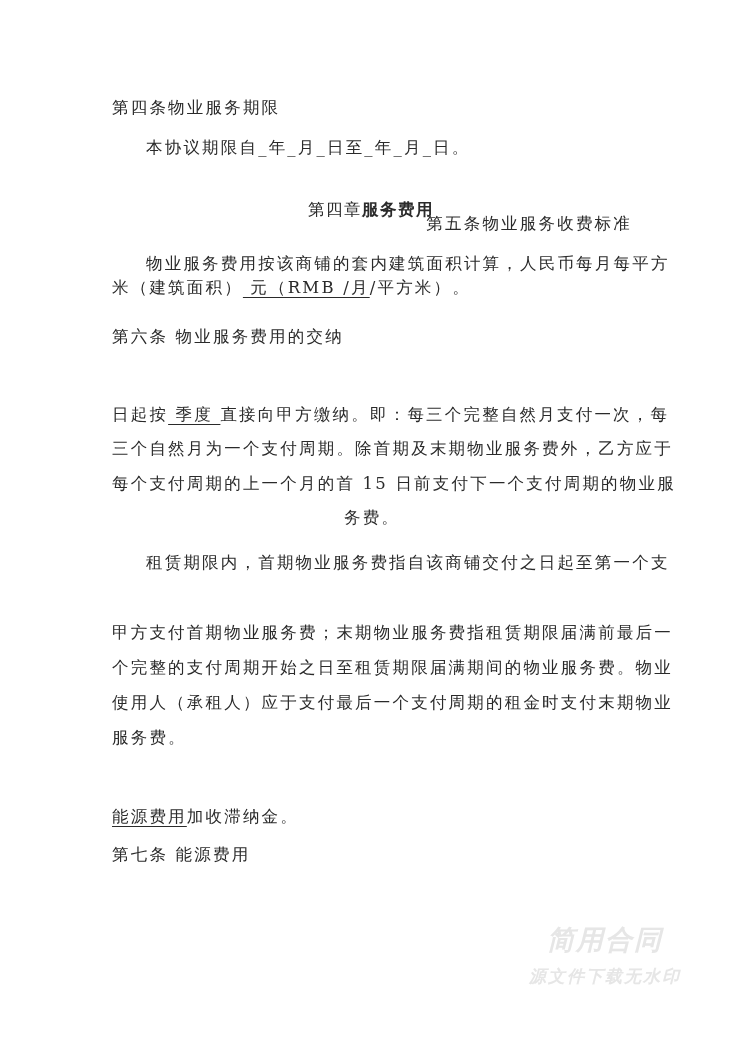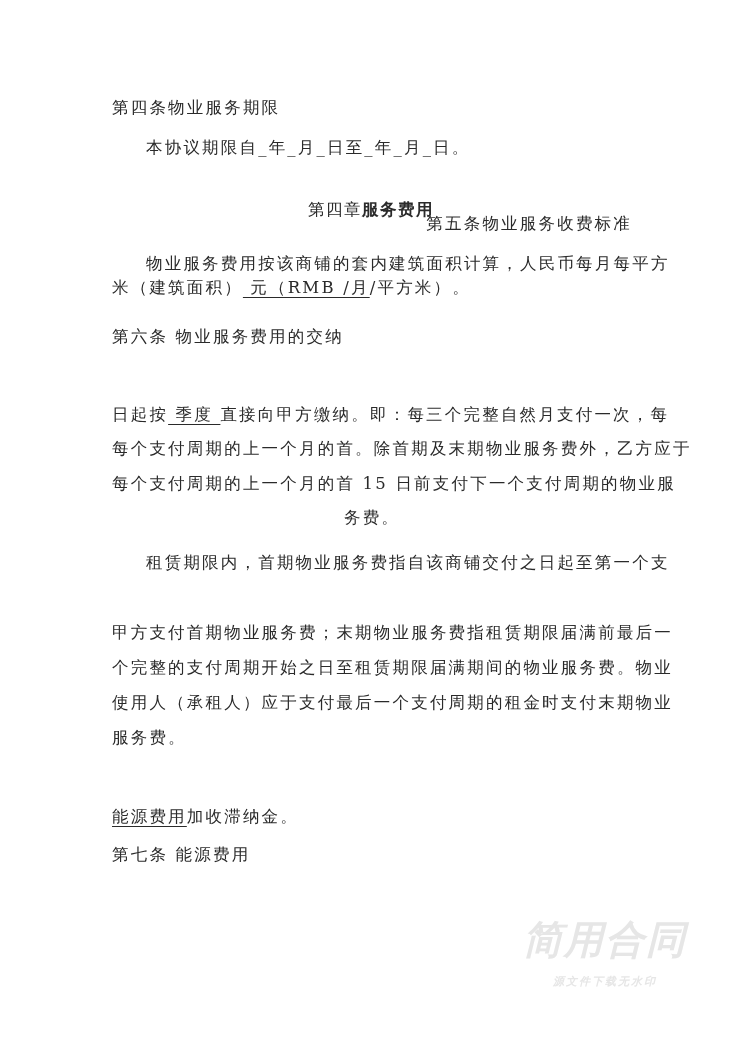--- a/index.html
+++ b/index.html
@@ -8,22 +8,22 @@
   .page { position: absolute; left: 0; top: 0; width: 724px; height: 1049px; background: #fff; }
   .line { position: absolute; left: 112px; width: 520px; font-size: 16.5px; line-height: 20px;
           white-space: nowrap; letter-spacing: 2.2px; }
   .indent { left: 146px; }
   .center { left: 0; width: 742px; text-align: center; letter-spacing: 1.5px; }
   .bold { font-weight: bold; font-family: "DejaVu Sans", "Liberation Sans", sans-serif; }
   .ul { text-decoration: underline; text-underline-offset: 4px; text-decoration-thickness: 1px; }
   .watermark { position: absolute; left: 510px; top: 918px; width: 190px; text-align: center;
                color: #e6e6e6; font-family: "DejaVu Sans", "Liberation Sans", sans-serif;
                font-style: italic; font-weight: bold; }
-  .wm-title { font-size: 39px; letter-spacing: 2px; line-height: 44px; }
-  .wm-sub { font-size: 11px; letter-spacing: 2px; line-height: 24px; margin-top: 8px; }
+  .wm-title { font-size: 27px; letter-spacing: 2px; line-height: 44px; }
+  .wm-sub { font-size: 17px; letter-spacing: 2px; line-height: 24px; margin-top: 2px; }
 </style>
 </head>
 <body>
 
 <div class="page">
 
   <div class="line" style="top:98px;">第四条物业服务期限</div>
   <div class="line indent" style="top:138px;">本协议期限自_年_月_日至_年_月_日。</div>
 
   <div class="line center" style="top:164px;margin-top:36px;">
@@ -34,21 +34,21 @@
   <div class="line indent" style="top:254px;">物业服务费用按该商铺的套内建筑面积计算，人民币每月每平方</div>
   <div class="line" style="top:278px;">
     <span>米（建筑面积）</span><span class="ul"> 元（RMB /月</span><span>/平方米）。</span>
   </div>
 
   <div class="line" style="top:327px;">第六条  物业服务费用的交纳</div>
 
   <div class="line" style="top:405px;">
     <span>日起按</span><span class="ul"> 季度 </span><span>直接向甲方缴纳。即：每三个完整自然月支付一次，每</span>
   </div>
-  <div class="line" style="top:439px;">每个支付周期的上一个月的首。除首期及末期物业服务费外，乙方应于</div>
+  <div class="line" style="top:439px;">三个自然月为一个支付周期。除首期及末期物业服务费外，乙方应于</div>
   <div class="line" style="top:474px;">每个支付周期的上一个月的首 15 日前支付下一个支付周期的物业服</div>
   <div class="line" style="top:508px;text-align:center;">务费。</div>
 
   <div class="line indent" style="top:553px;">租赁期限内，首期物业服务费指自该商铺交付之日起至第一个支</div>
   <div class="line" style="top:623px;">甲方支付首期物业服务费；末期物业服务费指租赁期限届满前最后一</div>
   <div class="line" style="top:658px;">个完整的支付周期开始之日至租赁期限届满期间的物业服务费。物业</div>
   <div class="line" style="top:693px;">使用人（承租人）应于支付最后一个支付周期的租金时支付末期物业</div>
   <div class="line" style="top:728px;">服务费。</div>
 
   <div class="line" style="top:807px;">

